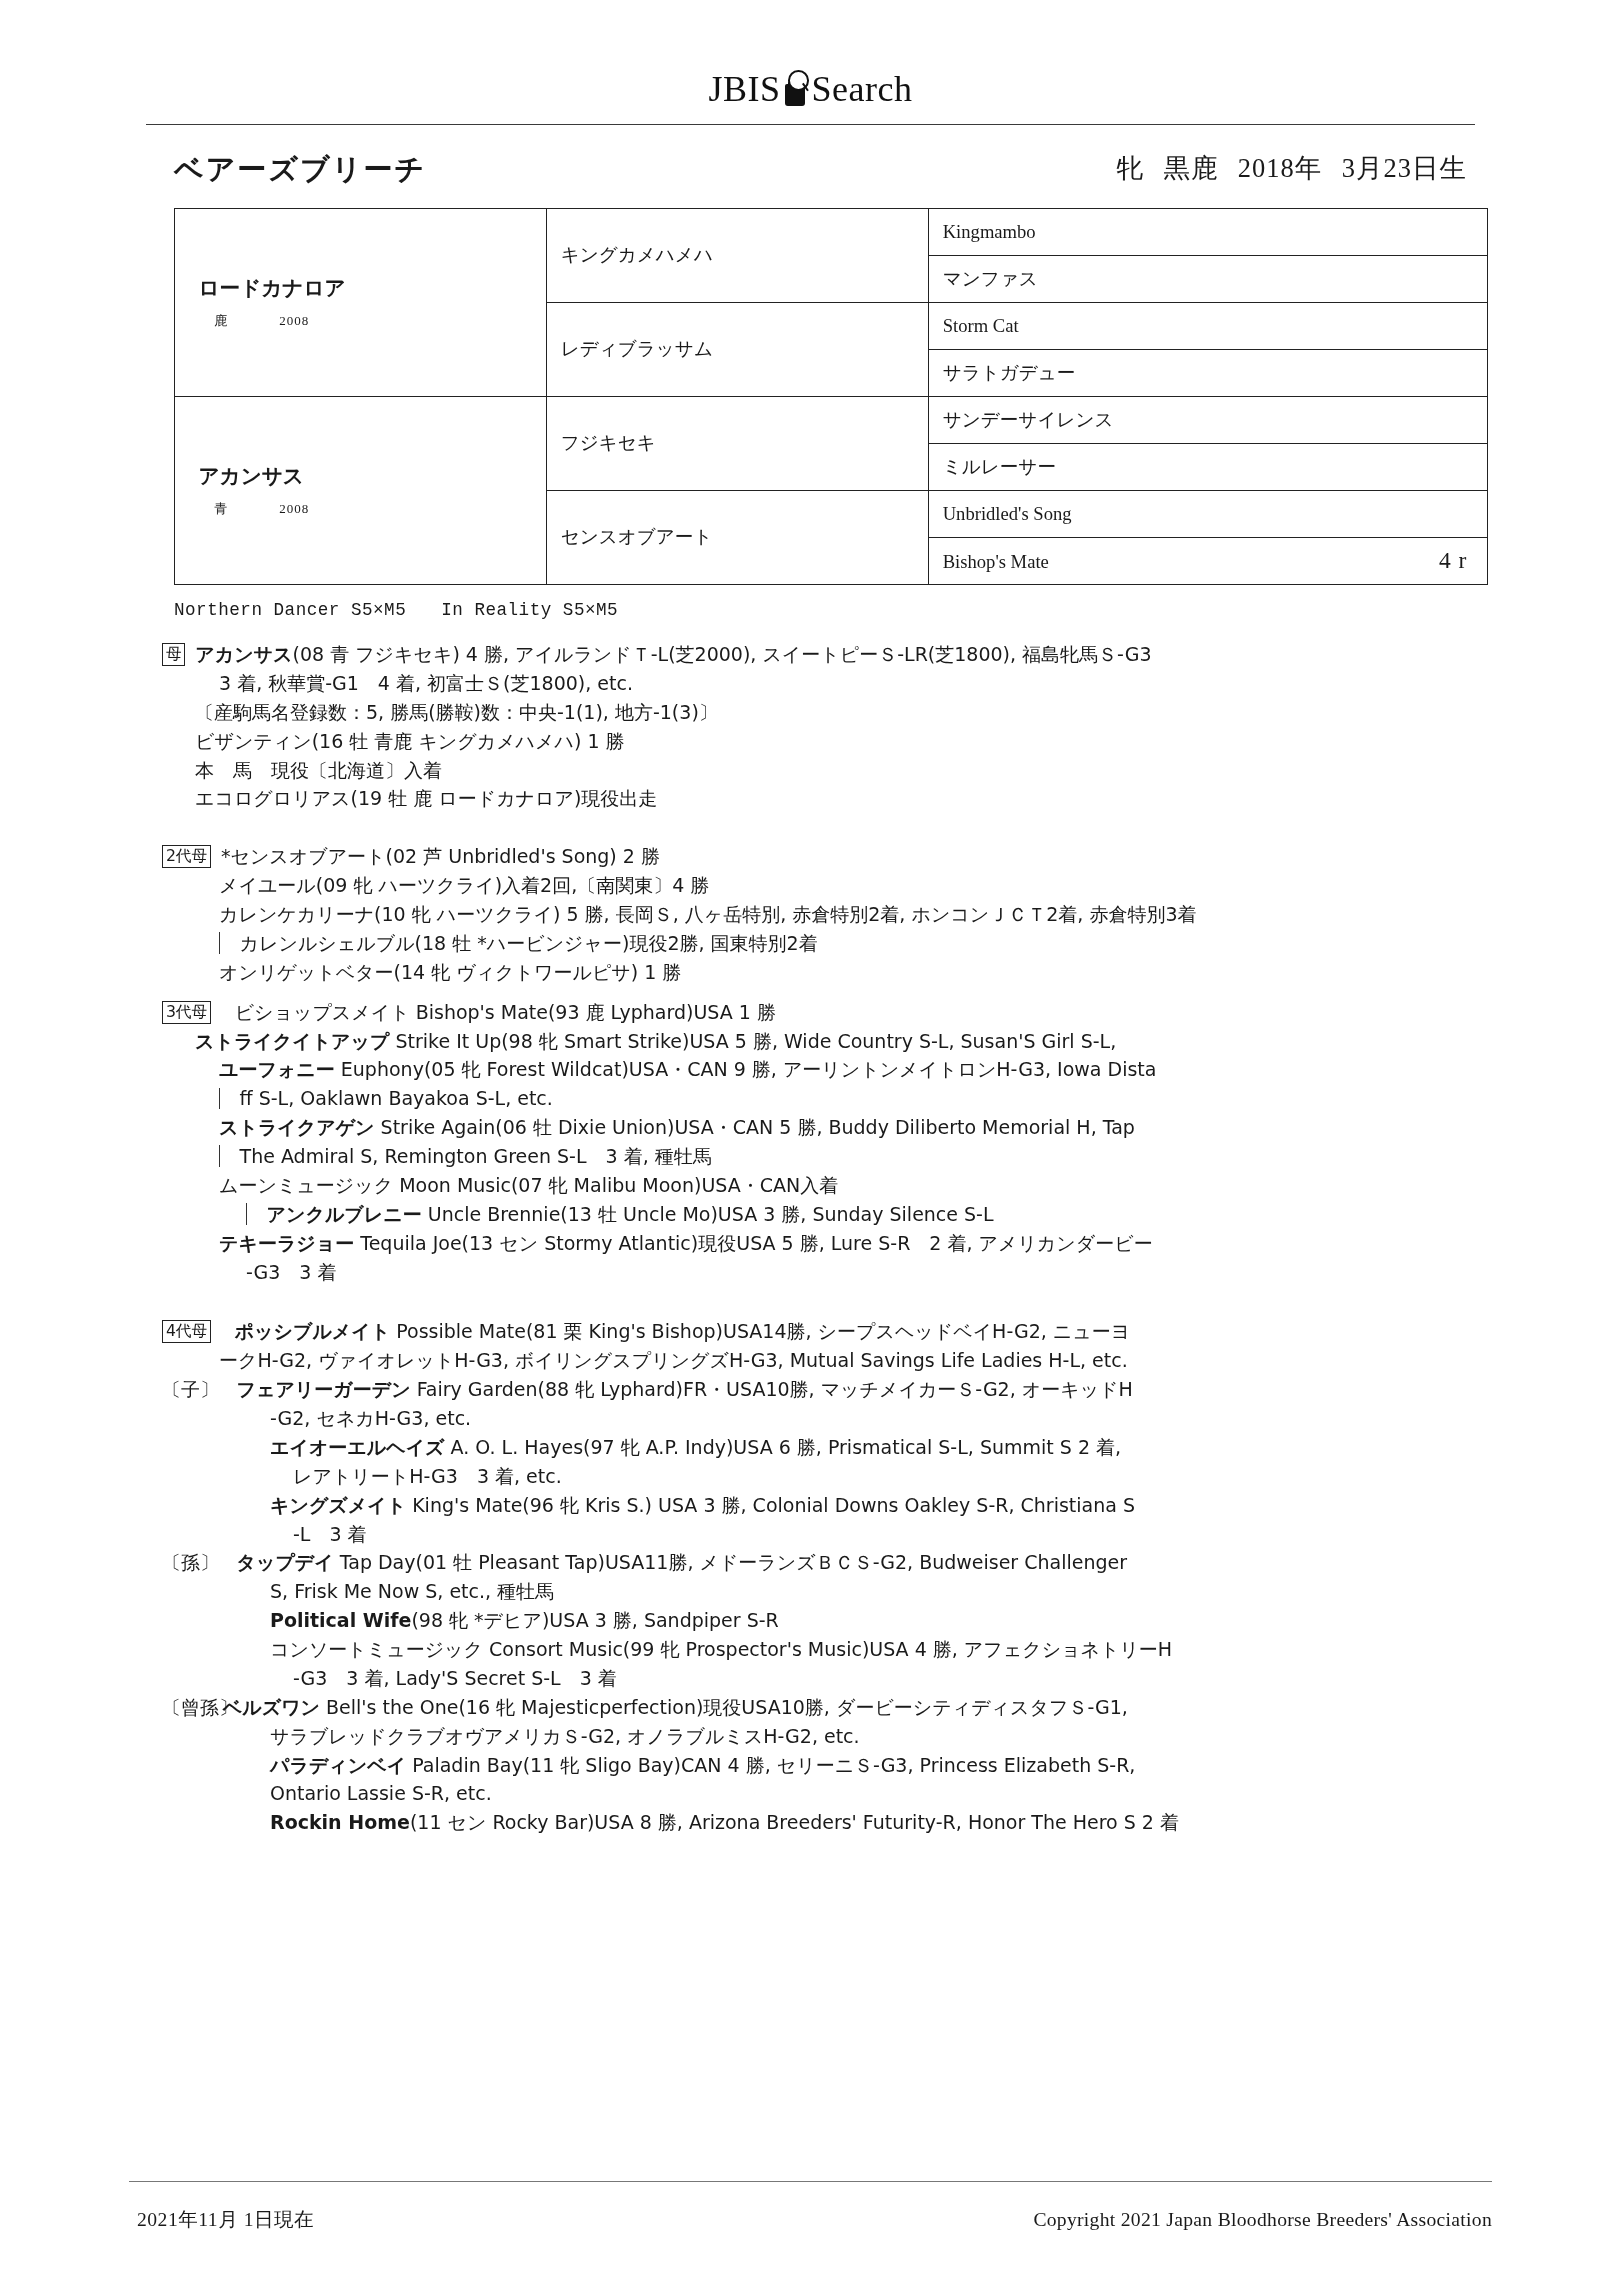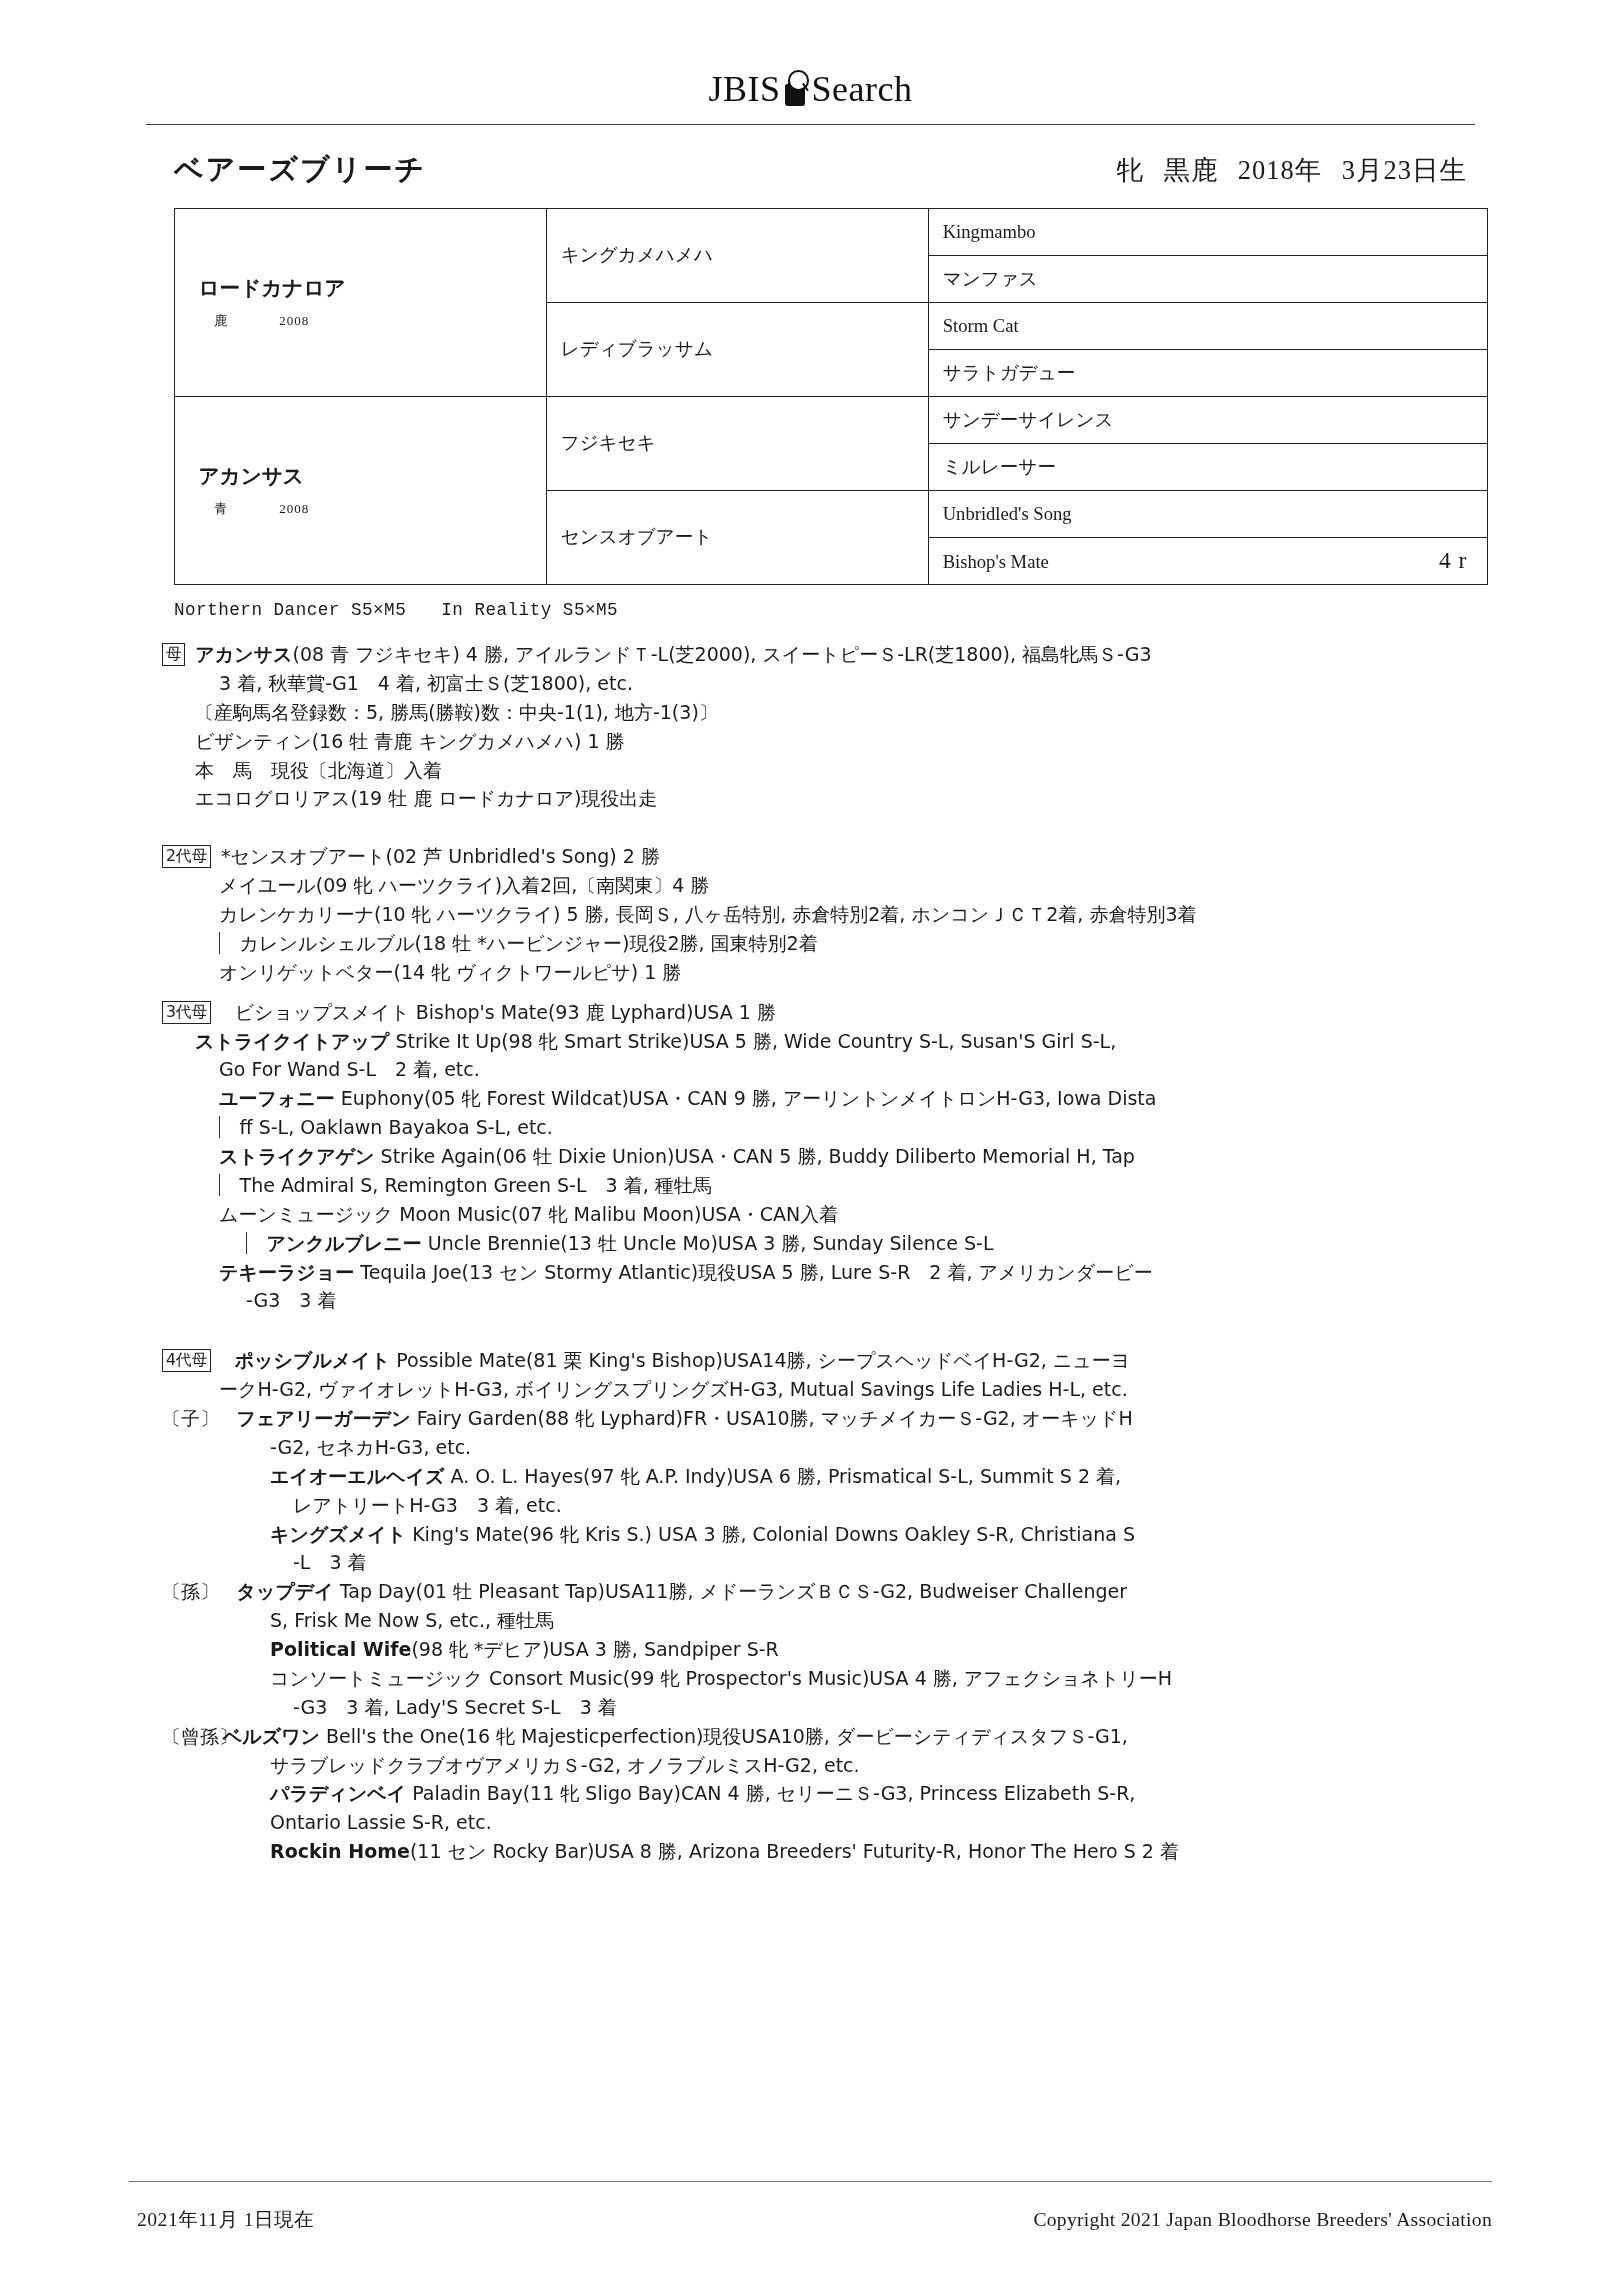--- a/index.html
+++ b/index.html
@@ -80,21 +80,21 @@
 
   .rule-top {
     margin: 13.7px 129px 0 129px;
     border-top: 1.5px solid #3a3a3a;
   }
 
   
   .title-row {
     margin: 25.5px 137px 0 157px;
     display: flex;
-    align-items: center;
+    align-items: flex-start;
     justify-content: space-between;
     gap: 44px;
   }
   .horse-name {
     font-family: "DejaVu Sans", "Liberation Sans", sans-serif;
     font-size: 29px;
     font-weight: 700;
     letter-spacing: 2px;
   }
   .horse-meta {
@@ -342,21 +342,20 @@
       <div class="line ind2">オンリゲットベター(14 牝 ヴィクトワールピサ) 1 勝</div>
     </div>
 
     <div class="sec" style="margin-top:11px;">
       <div class="line">
         <span class="badge">3代母</span><span style="display:inline-block;width:13.7px;"></span><span>ビショップスメイト Bishop's Mate(93 鹿 Lyphard)USA 1 勝</span>
       </div>
       <div class="line ind1">
         <span class="bk">ストライクイトアップ</span><span> Strike It Up(98 牝 Smart Strike)USA 5 勝, Wide Country S-L, Susan'S Girl S-L,</span>
       </div>
-      <div class="line ind2">Go For Wand S-L　2 着, etc.</div>
       <div class="line ind2">
         <span class="bk">ユーフォニー</span><span> Euphony(05 牝 Forest Wildcat)USA・CAN 9 勝, アーリントンメイトロンH-G3, Iowa Dista</span>
       </div>
       <div class="line ind2">
         <span class="bracket"></span><span>ff S-L, Oaklawn Bayakoa S-L, etc.</span>
       </div>
       <div class="line ind2">
         <span class="bk">ストライクアゲン</span><span> Strike Again(06 牡 Dixie Union)USA・CAN 5 勝, Buddy Diliberto Memorial H, Tap</span>
       </div>
       <div class="line ind2">

